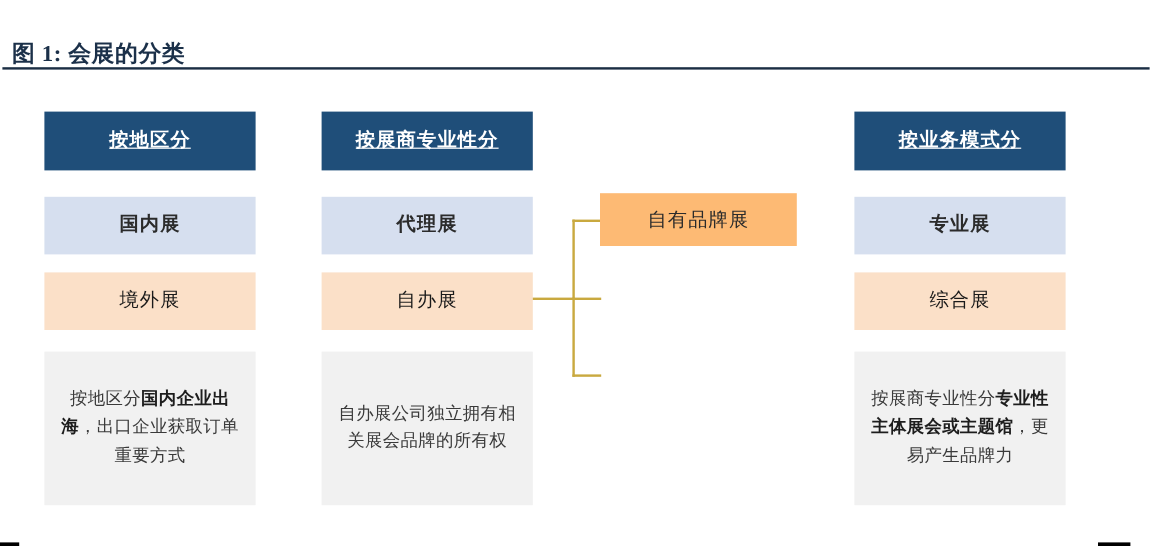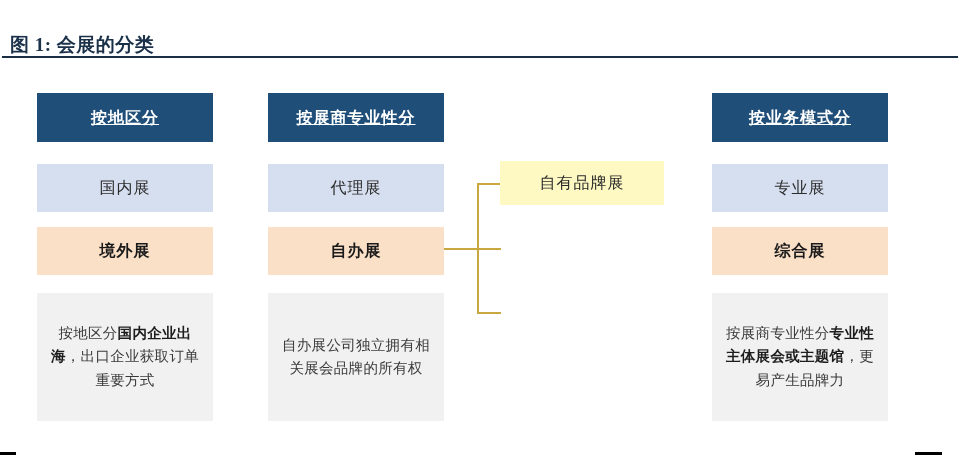--- a/index.html
+++ b/index.html
@@ -84,32 +84,32 @@
     text-decoration: underline;
   }
 
   .box-blue {
     position: absolute;
     top: 104px;
     height: 48px;
     background: #d6dfef;
     color: #2b2b2b;
     font-size: 16px;
-    font-weight: normal;
+    font-weight: bold;
     letter-spacing: 1px;
   }
 
   .box-peach {
     position: absolute;
     top: 167px;
     height: 48px;
     background: #fbe0c8;
     color: #1a1a1a;
     font-size: 16px;
-    font-weight: bold;
+    font-weight: normal;
     letter-spacing: 1px;
   }
 
   .box-desc {
     position: absolute;
     top: 233px;
     height: 128px;
     background: #f1f1f1;
     color: #3a3a3a;
     font-size: 14.5px;
@@ -124,21 +124,21 @@
   .box-cream {
     position: absolute;
     left: 500px;
     width: 164px;
     height: 44px;
     box-sizing: border-box;
     display: flex;
     align-items: center;
     justify-content: center;
     text-align: center;
-    background: #fef9c3;
+    background: #fdba74;
     color: #2b2b2b;
     font-size: 16px;
     letter-spacing: 1px;
   }
   #sub-own-brand  { top: 101px; }
   #sub-coop       { top: 166px; }
   #sub-in-show    { top: 231px; }
 
   
   .conn {

